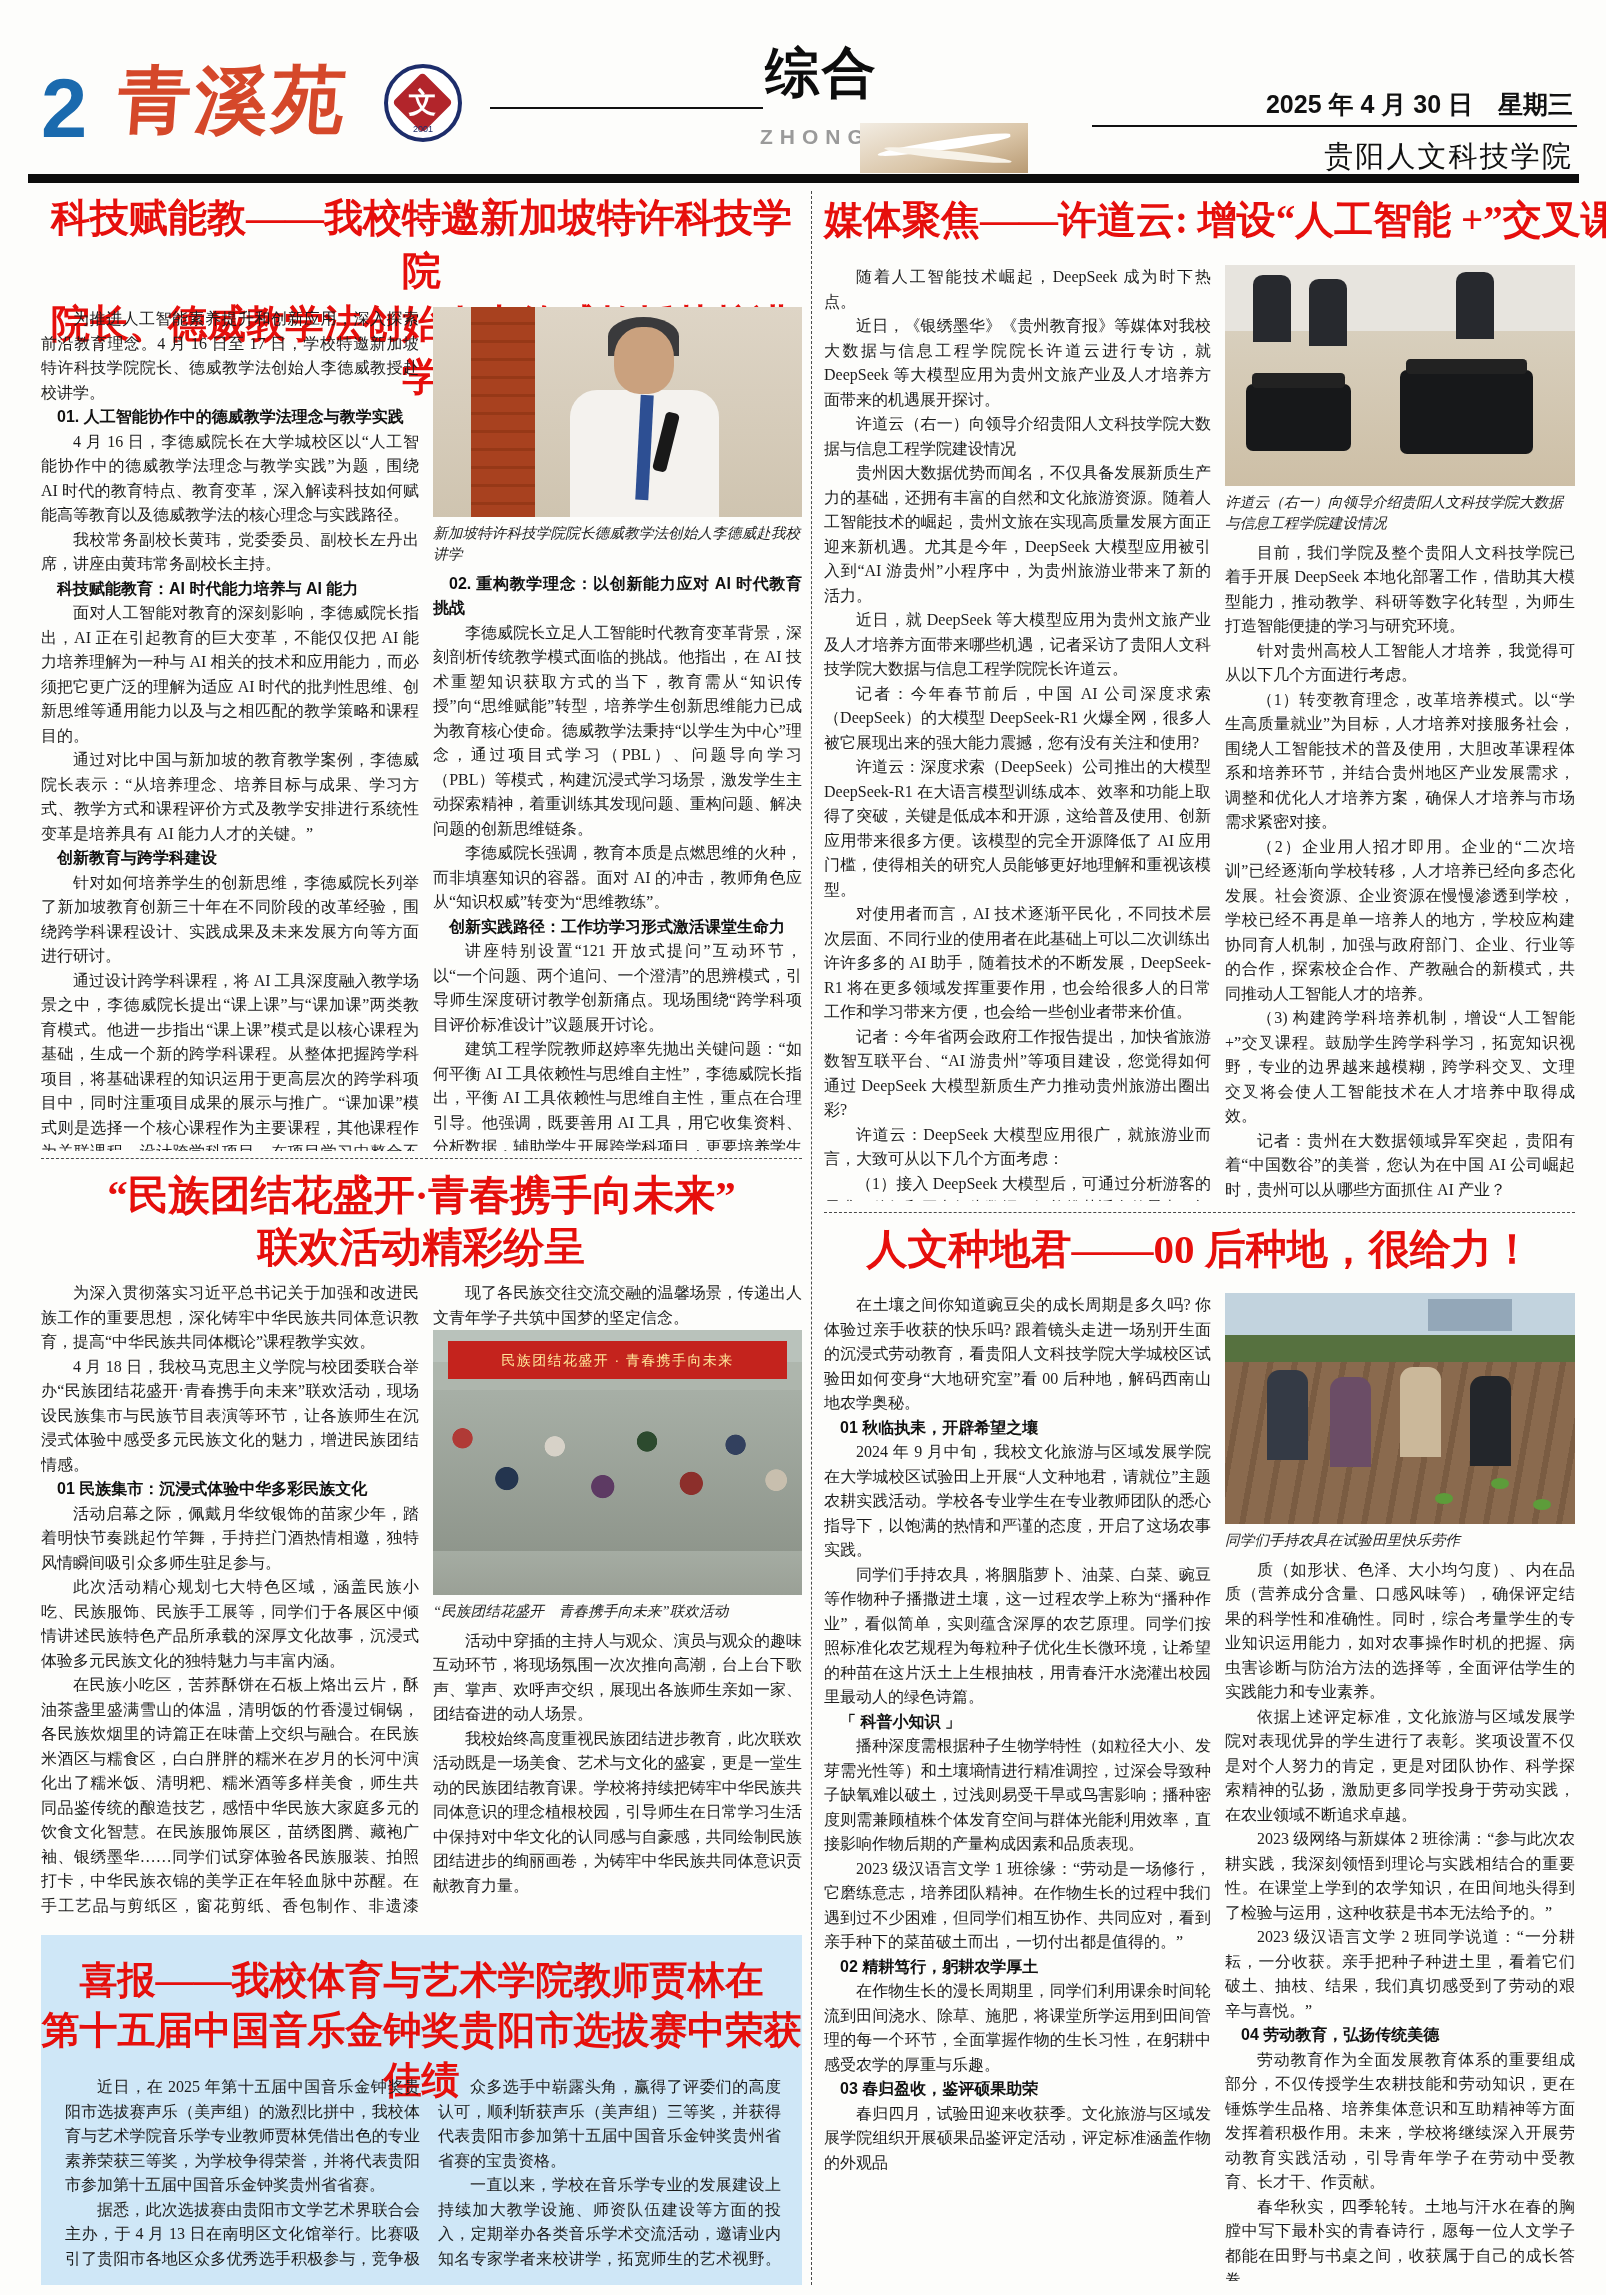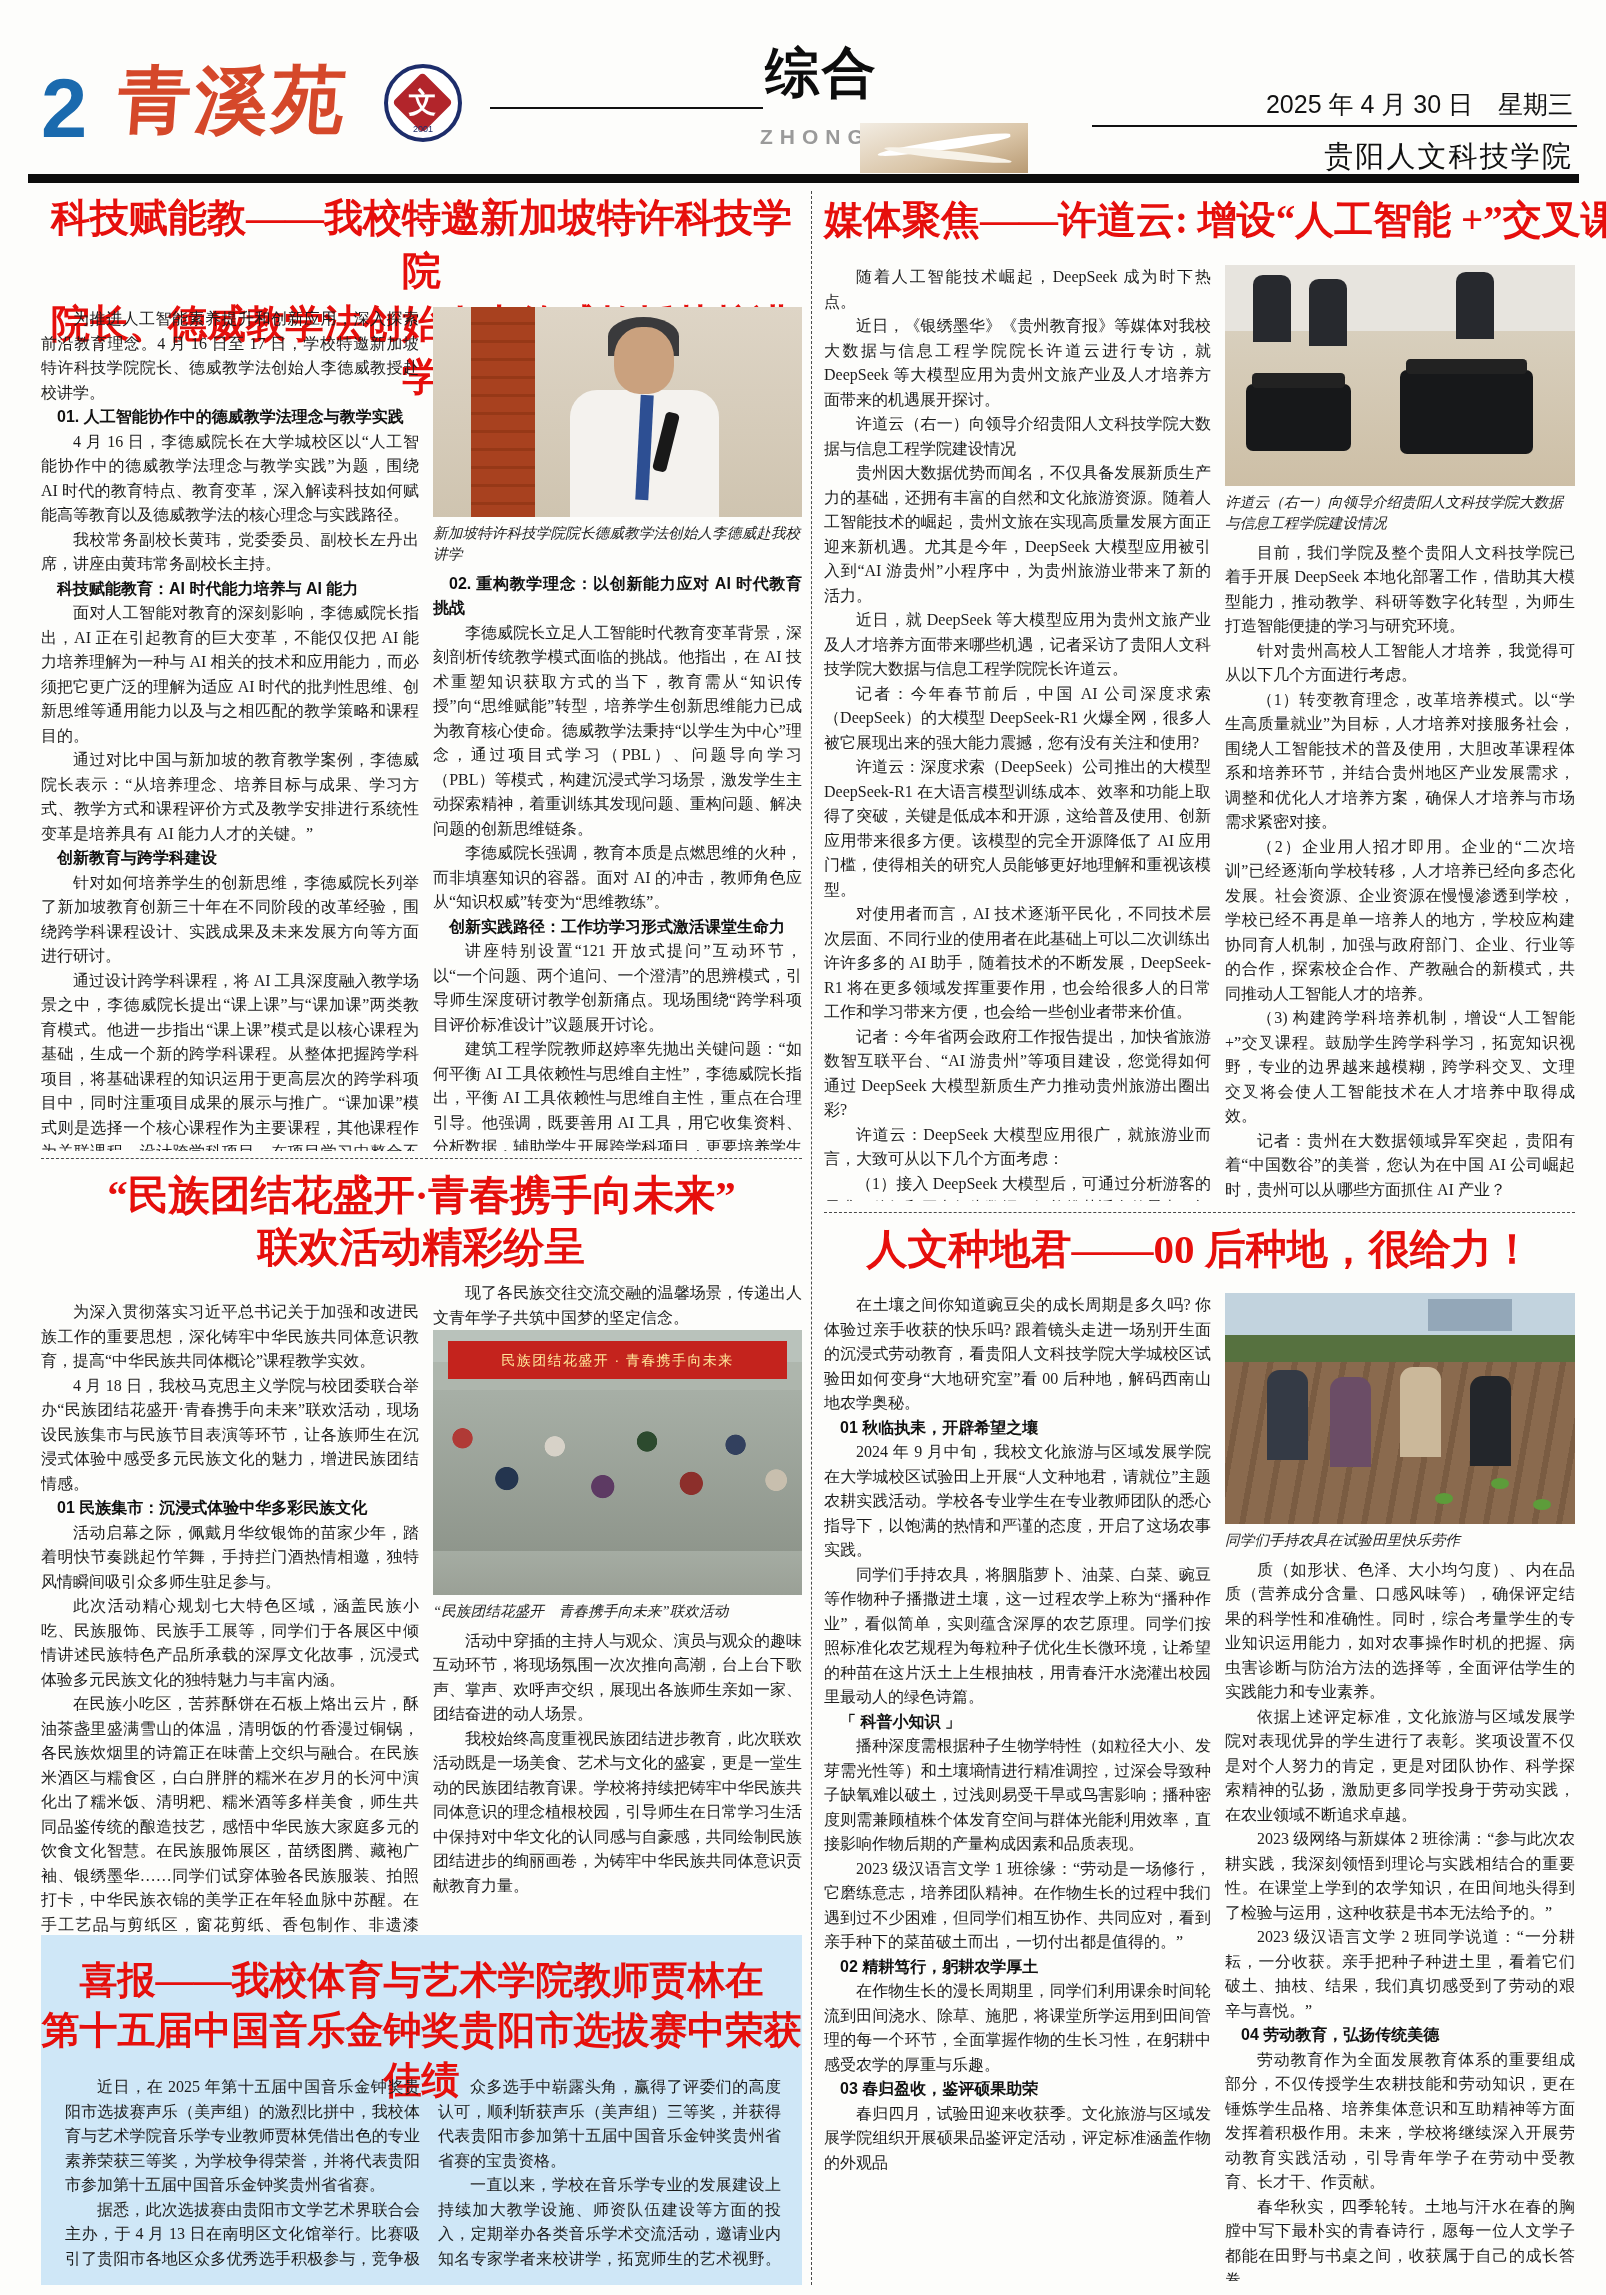--- a/index.html
+++ b/index.html
@@ -24,21 +24,21 @@
         font-family:"Liberation Sans",sans-serif;letter-spacing:2.8px;line-height:1;}
   .hdr-section-en{position:absolute;left:760px;top:125px;font-size:21px;font-weight:bold;color:#9a9a9a;
         font-family:"Liberation Sans",sans-serif;letter-spacing:7px;}
   .hdr-book{position:absolute;left:860px;top:123px;width:168px;height:50px;overflow:hidden;
         background:linear-gradient(160deg,#f2ece2,#d9c4a6 60%,#b89a73);}
   .hdr-book i{position:absolute;left:10%;top:34%;width:80%;height:9.8px;background:#fff;
         transform:rotate(-8deg);border-radius:60% 40% 50% 50%;}
   .hdr-book b{position:absolute;left:14%;top:56%;width:76%;height:8.4px;background:#f7f2e8;
         transform:rotate(6deg);border-radius:50%;}
   .hdr-rule-r{position:absolute;left:1092px;top:125px;width:485px;height:2.1px;background:#111;}
-  .hdr-date{position:absolute;right:34px;top:88px;font-size:25px;font-weight:normal;color:#111;
+  .hdr-date{position:absolute;right:34px;top:88px;font-size:25px;font-weight:bold;color:#111;
         font-family:"Liberation Sans",sans-serif;}
   .hdr-school{position:absolute;right:34px;top:137px;font-size:29px;color:#111;
         font-family:Liberation Sans, sans-serif;letter-spacing:2.1px;}
   .hdr-bar{position:absolute;left:28px;right:28px;top:174px;height:9px;background:#0d0d0d;}
   
   .vdash{position:absolute;left:811px;top:191px;bottom:9.8px;border-left:1.4px dashed #4a4a4a;}
   .hdash{position:absolute;border-top:1.4px dashed #4a4a4a;height:0;}
   
   .headline{position:absolute;color:#e60f0c;font-weight:bold;text-align:center;
         font-family:"Liberation Serif",serif;}
@@ -158,21 +158,21 @@
     </div>
   </div>
 
   <div class="hdash" style="left:41px;top:1158px;width:761px;"></div>
 
   <div class="headline" style="left:41px;top:1169px;width:761px;font-size:41px;line-height:52px;">
     <div>“民族团结花盛开·青春携手向未来”</div>
     <div>联欢活动精彩纷呈</div>
   </div>
   <div class="cols" style="left:41px;top:1281px;width:761px;height:639px;">
-    <div class="col" style="left:0;width:378px;height:639px;margin-top:19px;">
+    <div class="col" style="left:0;width:378px;height:639px;">
         <p class="pt-p">为深入贯彻落实习近平总书记关于加强和改进民族工作的重要思想，深化铸牢中华民族共同体意识教育，提高“中华民族共同体概论”课程教学实效。</p>
         <p class="pt-p">4 月 18 日，我校马克思主义学院与校团委联合举办“民族团结花盛开·青春携手向未来”联欢活动，现场设民族集市与民族节目表演等环节，让各族师生在沉浸式体验中感受多元民族文化的魅力，增进民族团结情感。</p>
         <p class="pt-sub">01 民族集市：沉浸式体验中华多彩民族文化</p>
         <p class="pt-p">活动启幕之际，佩戴月华纹银饰的苗家少年，踏着明快节奏跳起竹竿舞，手持拦门酒热情相邀，独特风情瞬间吸引众多师生驻足参与。</p>
         <p class="pt-p">此次活动精心规划七大特色区域，涵盖民族小吃、民族服饰、民族手工展等，同学们于各展区中倾情讲述民族特色产品所承载的深厚文化故事，沉浸式体验多元民族文化的独特魅力与丰富内涵。</p>
         <p class="pt-p">在民族小吃区，苦荞酥饼在石板上烙出云片，酥油茶盏里盛满雪山的体温，清明饭的竹香漫过铜锅，各民族炊烟里的诗篇正在味蕾上交织与融合。在民族米酒区与糯食区，白白胖胖的糯米在岁月的长河中演化出了糯米饭、清明粑、糯米酒等多样美食，师生共同品鉴传统的酿造技艺，感悟中华民族大家庭多元的饮食文化智慧。在民族服饰展区，苗绣图腾、藏袍广袖、银绣墨华……同学们试穿体验各民族服装、拍照打卡，中华民族衣锦的美学正在年轻血脉中苏醒。在手工艺品与剪纸区，窗花剪纸、香包制作、非遗漆扇、银饰发钗……通过互动制作，在指尖上体验非遗技艺的匠心传承与中华文明非遗文化的惊艳绝伦。在民族艺术展区，苍狼图腾在皮宣上踏雪而行，苗岭棋枰落子时惊起银雀，羌笛陀螺回旋出月晕的涟漪，那些凝固在黑白之间的民族文化密码，书写着各民族永不褪色的盟约。</p>
       </div>
     <div class="col" style="left:392px;width:369px;height:639px;">
       <div>
           <p class="pt-p">现了各民族交往交流交融的温馨场景，传递出人文青年学子共筑中国梦的坚定信念。</p>

